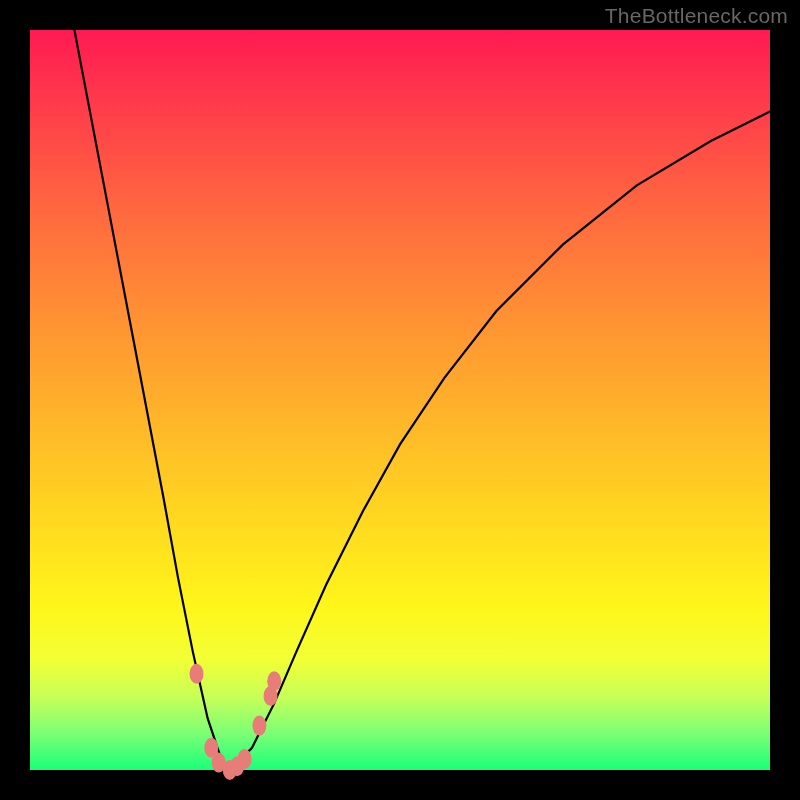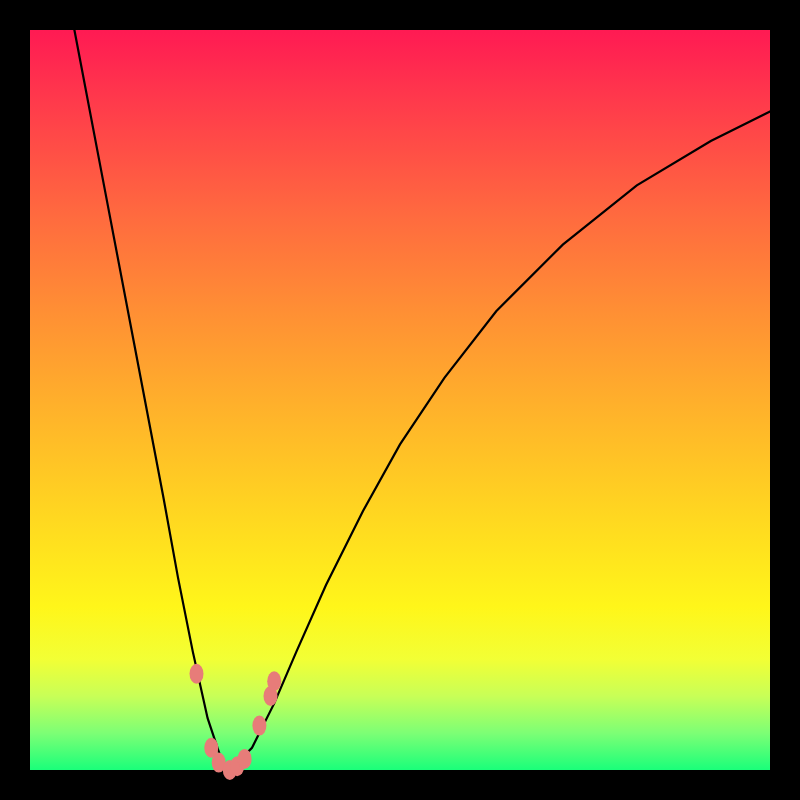--- a/index.html
+++ b/index.html
@@ -58,20 +58,21 @@
   .marker {
     fill: #e77c79;
     stroke: none;
   }
 </style>
 </head>
 <body>
 
 <div class="frame">
 
+  <div class="watermark">TheBottleneck.com</div>
 
   <div class="plot">
     <svg class="curve" viewBox="0 0 740 740" preserveAspectRatio="none">
       <path id="curve-path" fill="none" stroke="#000000" stroke-width="2.2" stroke-linecap="round" d="M44.4 0.0 L74.0 155.4 L103.6 310.8 L133.2 466.2 L148.0 547.6 L162.8 621.6 L177.6 688.2 L192.4 732.6 L199.8 740.0 L207.2 732.6 L222.0 717.8 L244.2 673.4 L266.4 621.6 L296.0 555.0 L333.0 481.0 L370.0 414.4 L414.4 347.8 L466.2 281.2 L532.8 214.6 L606.8 155.4 L680.8 111.0 L740.0 81.4"></path>
       <g id="markers-group">
           <ellipse cx="166.5" cy="643.8" rx="7" ry="10" class="marker" fill="#e77c79"></ellipse>
           <ellipse cx="181.3" cy="717.8" rx="7" ry="10" class="marker" fill="#e77c79"></ellipse>
           <ellipse cx="188.7" cy="732.6" rx="7" ry="10" class="marker" fill="#e77c79"></ellipse>
           <ellipse cx="199.8" cy="740.0" rx="7" ry="10" class="marker" fill="#e77c79"></ellipse>
           <ellipse cx="207.2" cy="736.3" rx="7" ry="10" class="marker" fill="#e77c79"></ellipse>

